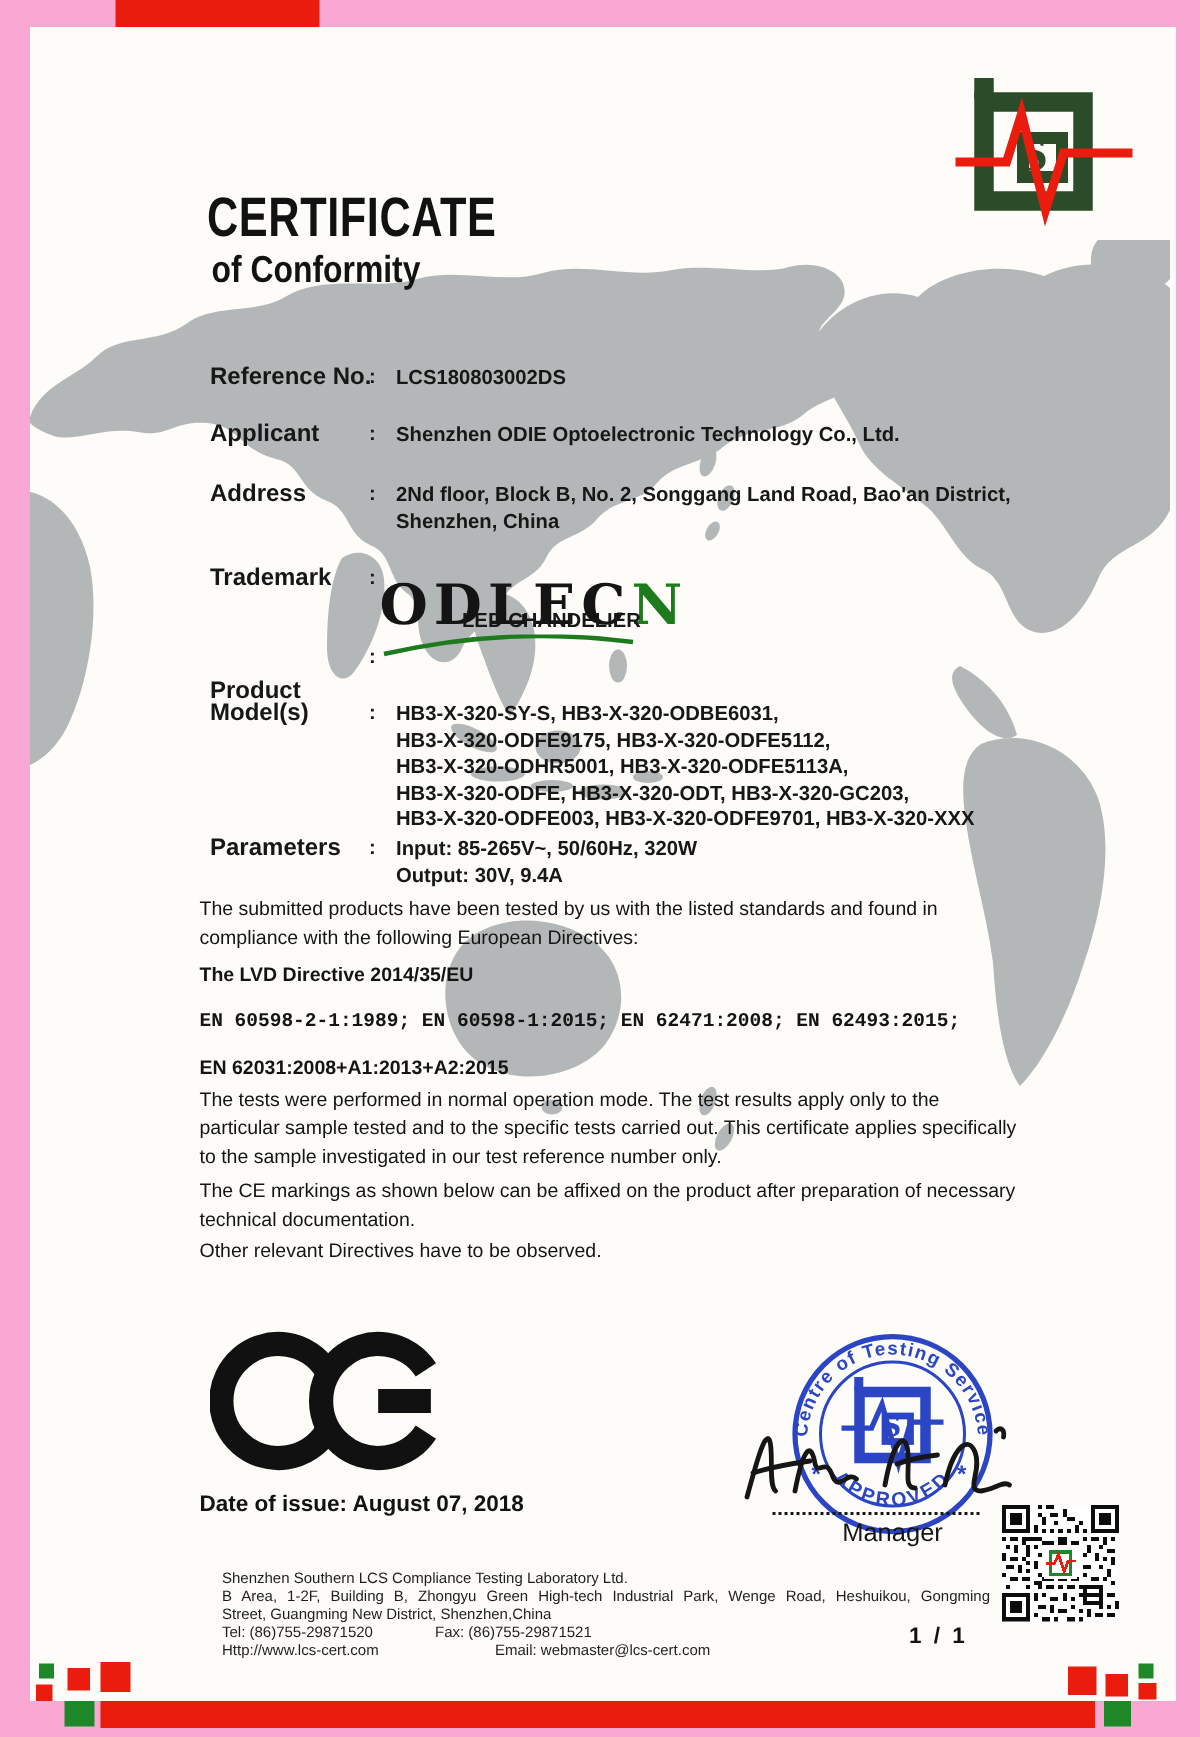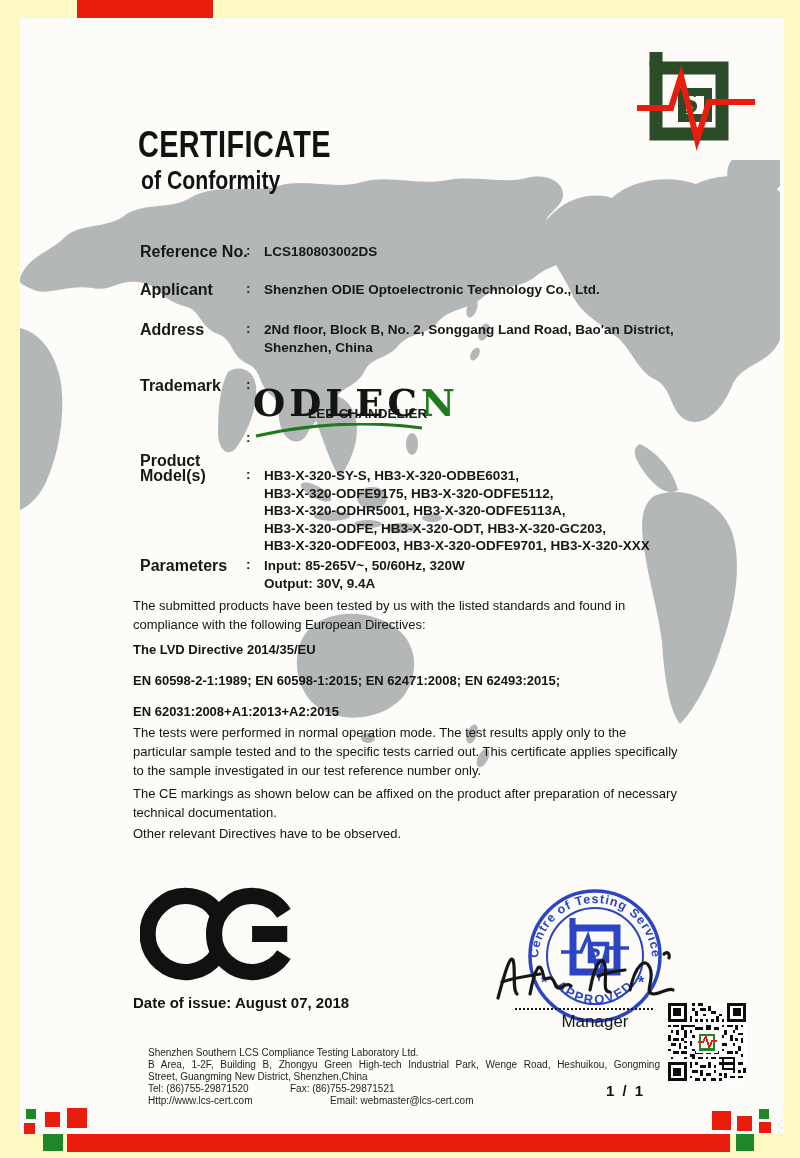--- a/index.html
+++ b/index.html
@@ -1,17 +1,17 @@
 <!DOCTYPE html>
 <html><head>
 <meta charset="utf-8">
 <style>
   html,body{margin:0;padding:0;}
   body{font-family:"Liberation Sans",sans-serif;}
-  #certificate{position:relative;width:800px;height:1158px;background:#fef9c3;overflow:hidden;}
+  #certificate{position:relative;width:800px;height:1158px;background:#f9a8d4;overflow:hidden;}
   .abs{position:absolute;}
   .page{left:20px;top:18px;width:764px;height:1116px;background:#fdfcf8;}
   .deco{position:absolute;}
   .red{background:#ea1c0d;}
   .green{background:#1e8727;}
   
   .map{left:20px;top:160px;width:760px;height:715px;z-index:1;}
   .map svg{display:block;}
   
   .content{z-index:2;color:#171717;}
@@ -132,21 +132,21 @@
 
   <div class="abs content f-label" style="top:557px;">Parameters</div>
   <div class="abs content f-colon" style="top:557px;">:</div>
   <div class="abs content f-value" style="top:557px;">
     <div>Input: 85-265V~, 50/60Hz, 320W</div>
     <div>Output: 30V, 9.4A</div>
   </div>
 
   <div class="abs content para" style="top:596px;">The submitted products have been tested by us with the listed standards and found in compliance with the following European Directives:</div>
   <div class="abs content para b" style="top:640px;">The LVD Directive 2014/35/EU</div>
-  <div class="abs content para b" style="top:671px;">EN 60598-2-1:1989; EN 60598-1:2015; EN 62471:2008; EN 62493:2015;</div>
+  <div class="abs content para b" style="top:671px;font-family:Liberation Mono, monospace;">EN 60598-2-1:1989; EN 60598-1:2015; EN 62471:2008; EN 62493:2015;</div>
   <div class="abs content para b" style="top:702px;">EN 62031:2008+A1:2013+A2:2015</div>
   <div class="abs content para" style="top:723px;">The tests were performed in normal operation mode. The test results apply only to the particular sample tested and to the specific tests carried out. This certificate applies specifically to the sample investigated in our test reference number only.</div>
   <div class="abs content para" style="top:784px;">The CE markings as shown below can be affixed on the product after preparation of necessary technical documentation.</div>
   <div class="abs content para" style="top:824px;">Other relevant Directives have to be observed.</div>
 
   <div class="abs content" style="left:140px;top:884px;">
     <svg width="152" height="100" viewBox="0 0 160 100">
       <path d="M81.5,28.2 A40,40 0 1 0 81.5,71.8" fill="none" stroke="#111111" stroke-width="17"></path>
       <path d="M151.5,28.2 A40,40 0 1 0 151.5,71.8" fill="none" stroke="#111111" stroke-width="17"></path>
       <path d="M118,50 H155" fill="none" stroke="#111111" stroke-width="17"></path>

